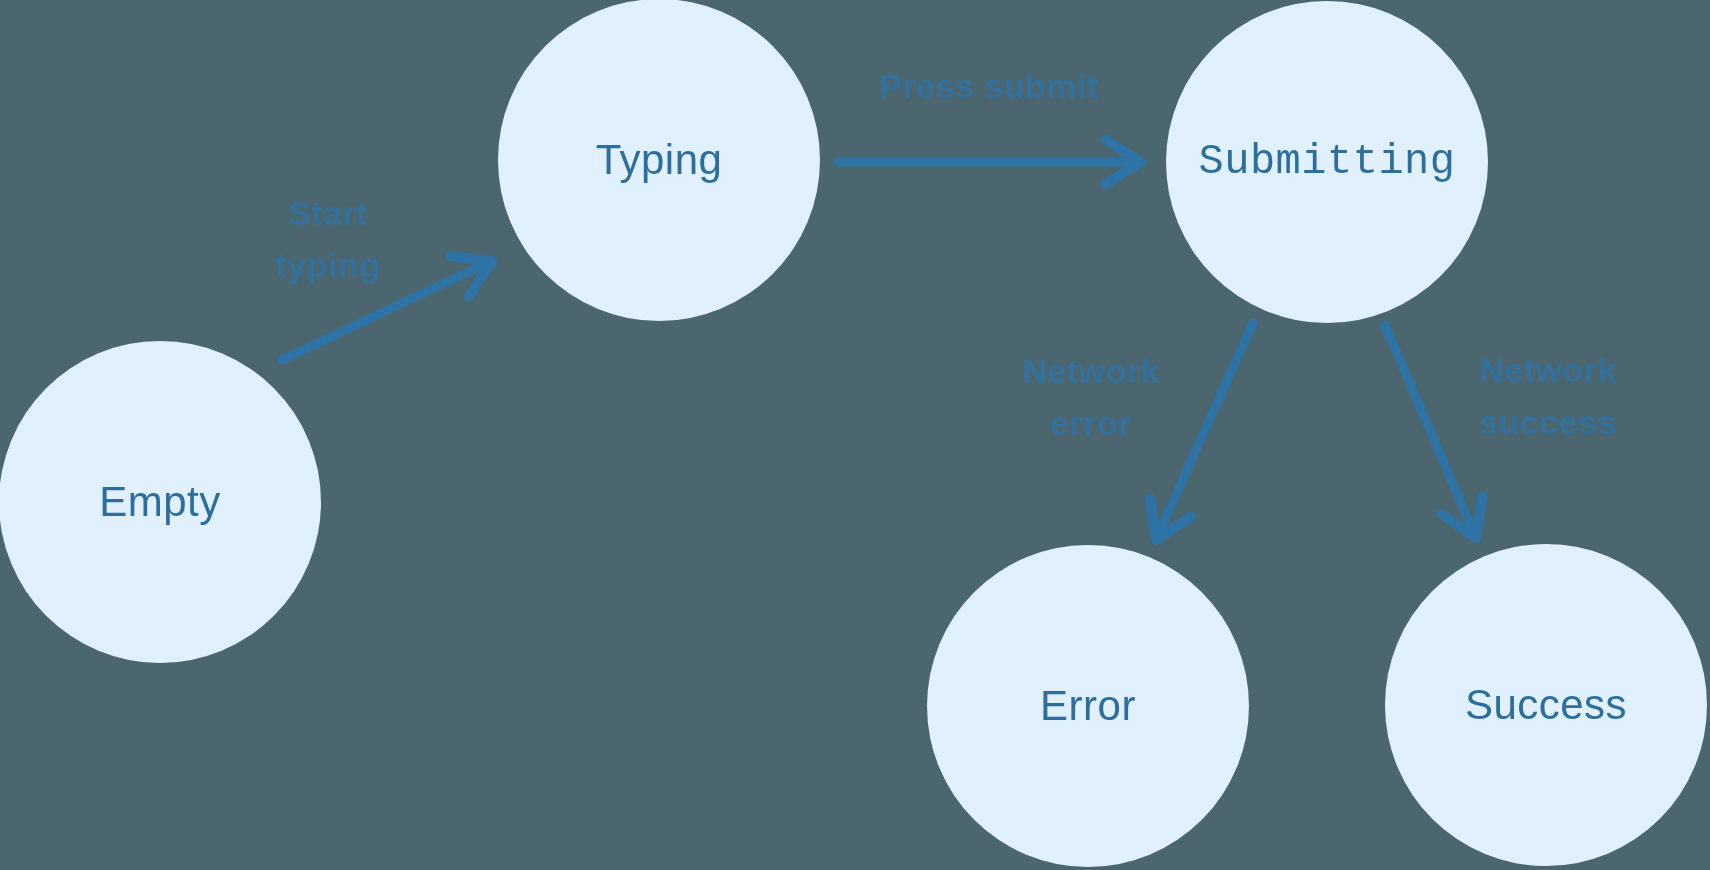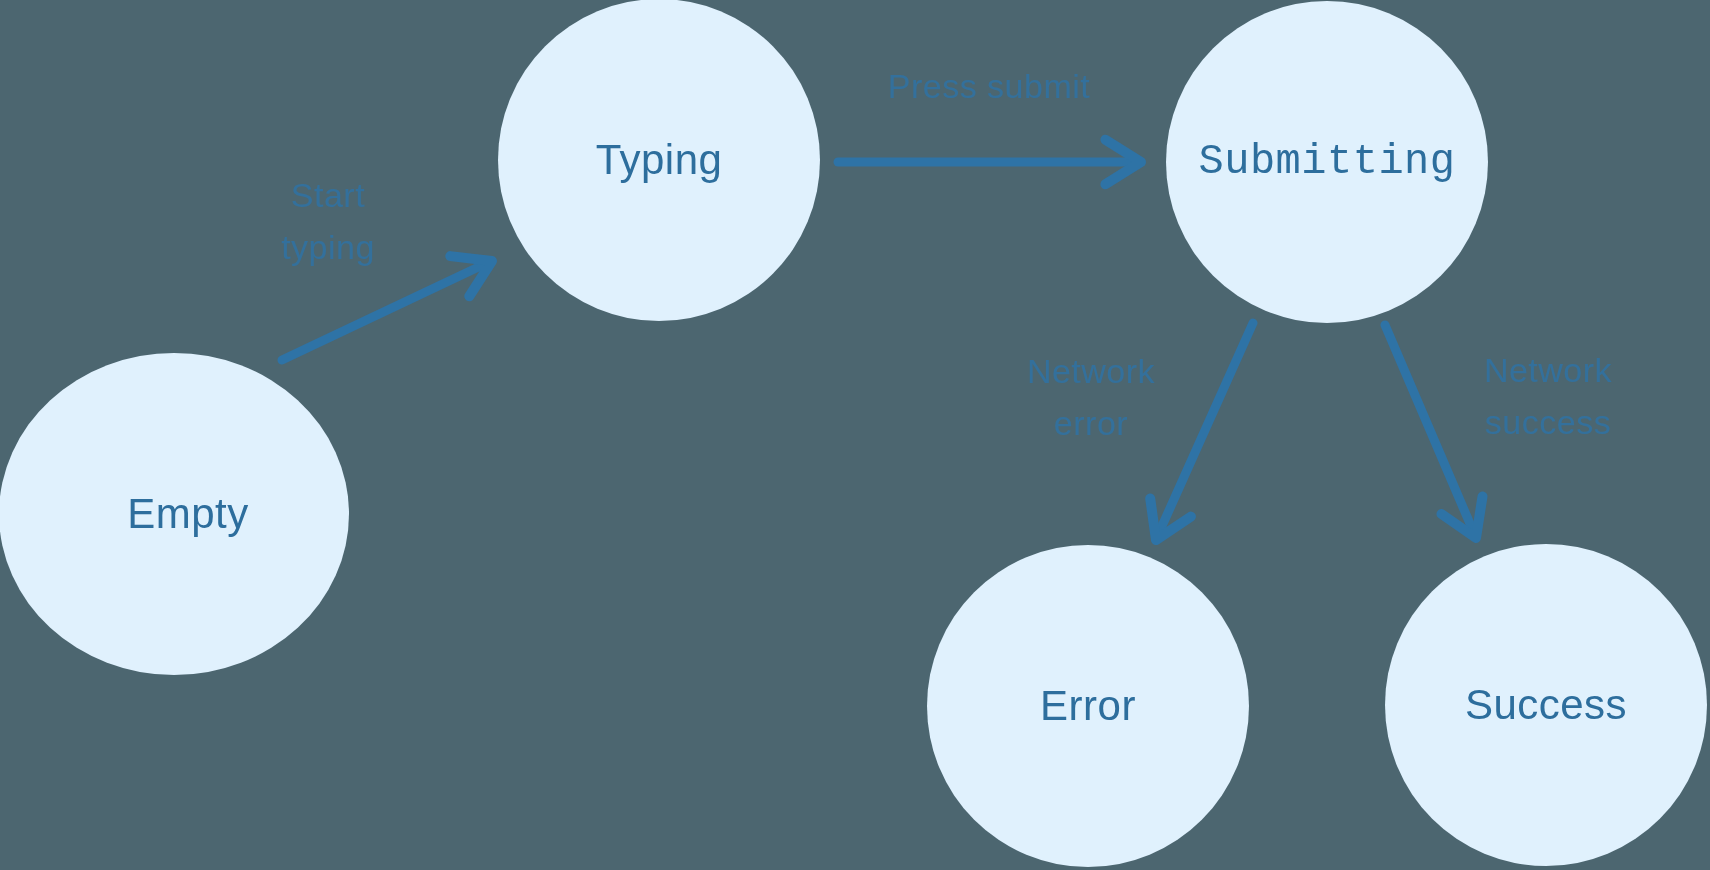--- a/index.html
+++ b/index.html
@@ -28,38 +28,38 @@
     align-items: center;
     justify-content: center;
   }
   .node-label {
     color: #2d6e9d;
     font-size: 42px;
     font-weight: 500;
     letter-spacing: 0.5px;
     white-space: nowrap;
   }
-  .node-empty      { left: -1px;   top: 353px; padding-left: 28px; }
+  .node-empty      { left: -1px;   top: 341px; }
   .node-typing     { left: 498px;  top: -1px;  }
   .node-submitting { left: 1166px; top: 1px; font-family: Liberation Mono, monospace;   }
   .node-error      { left: 927px;  top: 545px; }
   .node-success    { left: 1385px; top: 544px; }
   .edge-label {
     position: absolute;
     transform: translate(-50%, -50%);
     color: #2e73a6;
     opacity: 0.82;
     font-size: 34px;
-    font-weight: 400;
+    font-weight: 700;
     line-height: 52px;
     text-align: center;
     letter-spacing: 0.5px;
     white-space: nowrap;
   }
-  .label-start-typing    { left: 328px;  top: 221px; }
+  .label-start-typing    { left: 328px;  top: 239px; }
   .label-press-submit    { left: 989px;  top: 86px;  }
   .label-network-error   { left: 1091px; top: 397px; }
   .label-network-success { left: 1548px; top: 396px; }
   .edge-stroke {
     stroke: #2e73a6;
     stroke-width: 9;
     fill: none;
     stroke-linecap: round;
     stroke-linejoin: round;
   }

